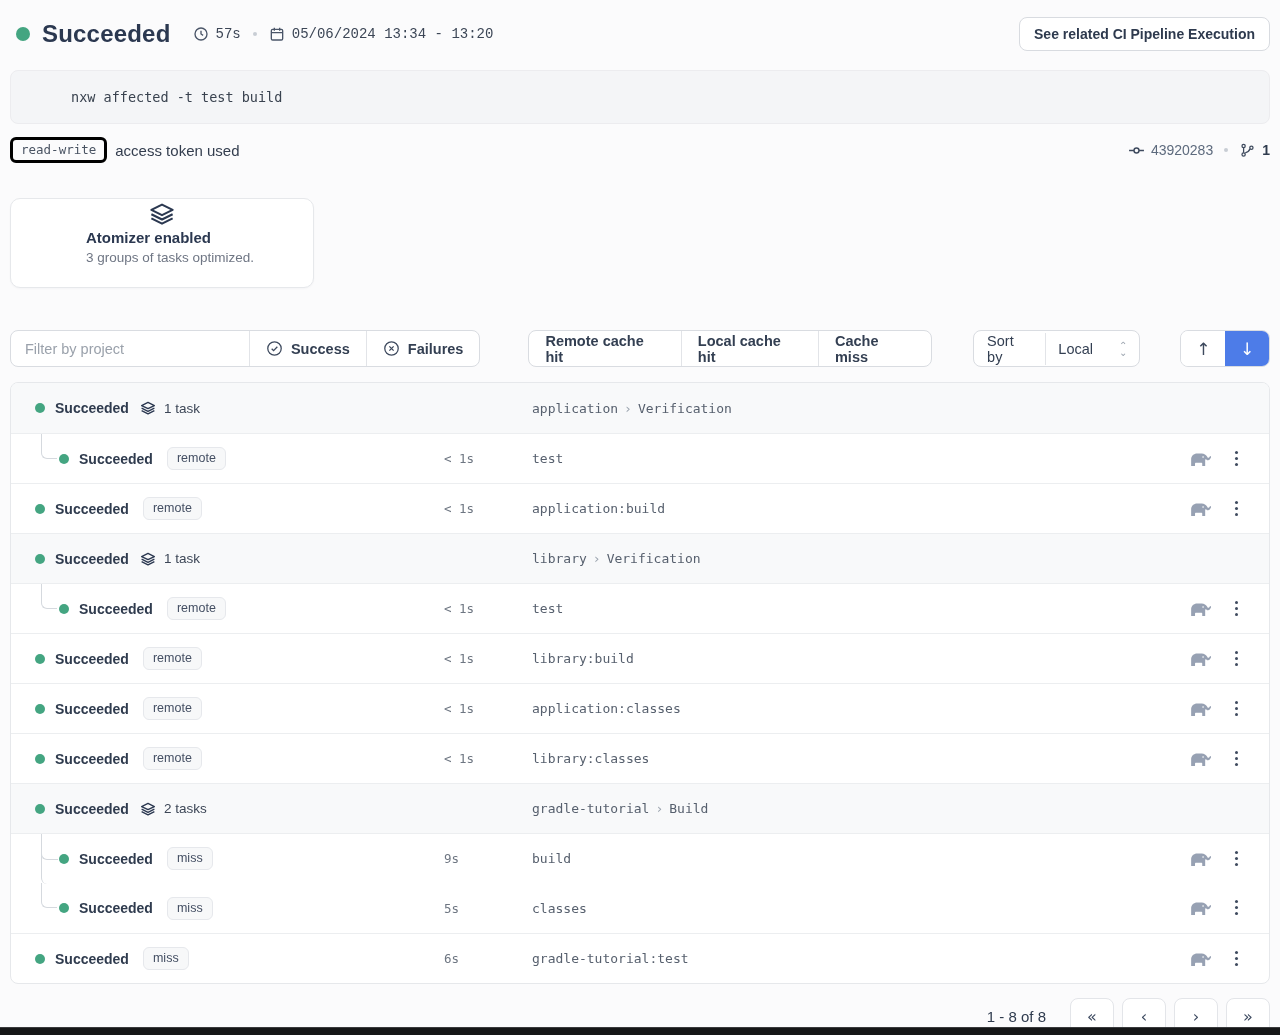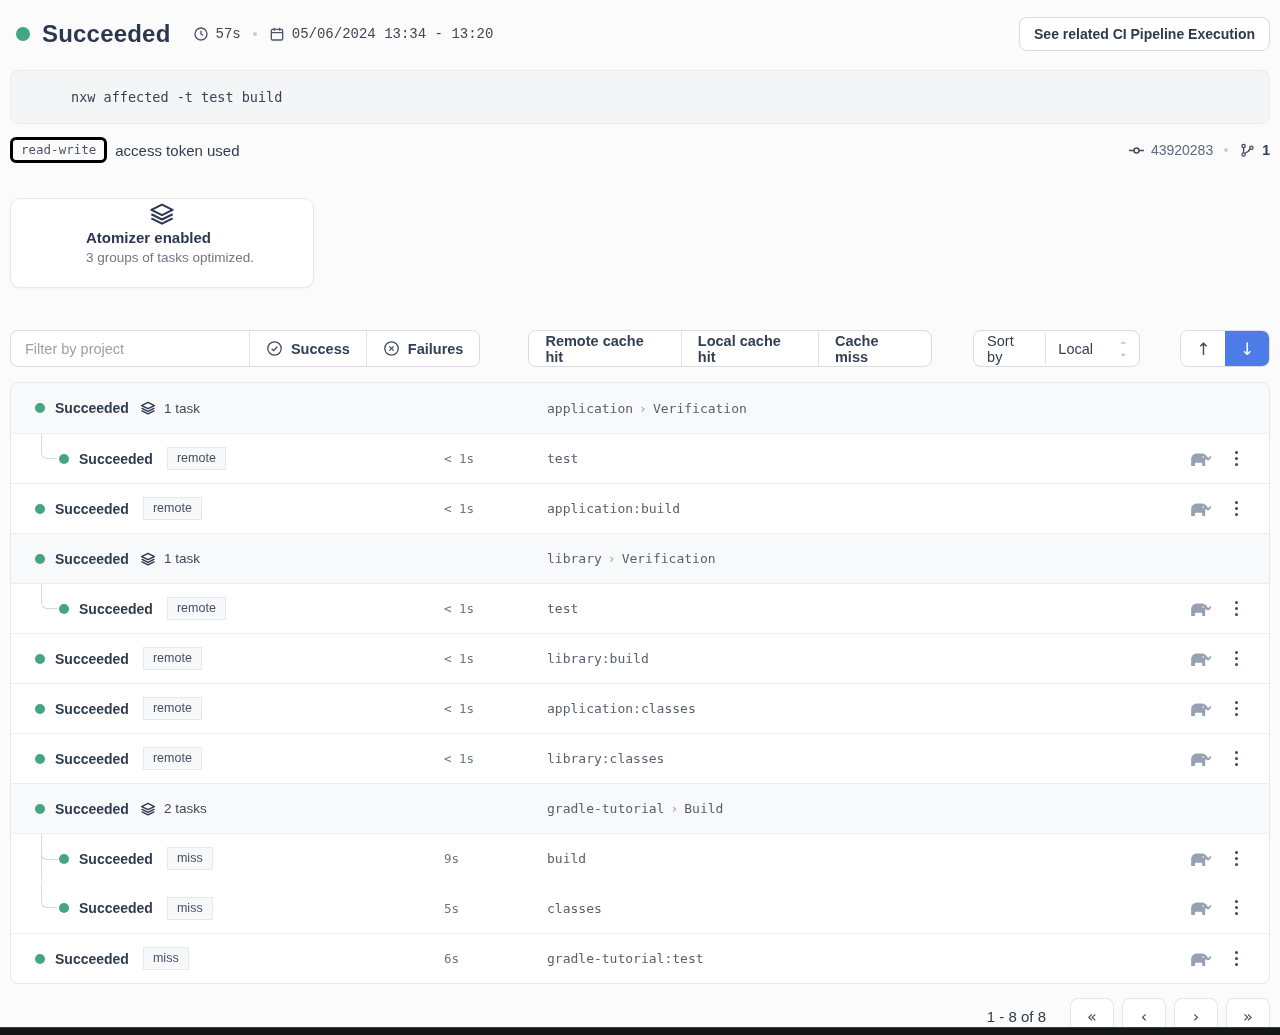--- a/index.html
+++ b/index.html
@@ -86,24 +86,24 @@
   .row.indent .dot { margin-left:48px; }
   .connector { position:absolute; left:30px; top:0; width:16px; height:25px;
     border-left:1px solid #d5d9de; border-bottom:1px solid #d5d9de; border-bottom-left-radius:6px; }
   .connector.cont { height:50px; border-bottom:none; }
   .connector.cont::after { content:""; position:absolute; left:-1px; top:0; width:16px; height:25px;
     border-left:1px solid #d5d9de; border-bottom:1px solid #d5d9de; border-bottom-left-radius:6px; }
   .st-label { margin-left:10px; font-size:14px; font-weight:bold; color:#2f3b4e; }
   .tasks-ic { margin-left:10px; color:#2b3850; display:flex; }
   .count { margin-left:7px; font-size:13.5px; color:#3c4656; }
   .badge { margin-left:14px; font-size:12.5px; color:#444f63; background:#f7f8f9;
-    border:1px solid #e6e8ec; border-radius:0; padding:3px 9px 4px; }
+    border:1px solid #e6e8ec; border-radius:6px; padding:3px 9px 4px; }
   .cell-time { position:absolute; left:433px; font-size:12.5px; color:#6e7682;
     font-family:"DejaVu Sans Mono", monospace; }
-  .cell-name { position:absolute; left:536px; font-size:13px; color:#57606e;
+  .cell-name { position:absolute; left:521px; font-size:13px; color:#57606e;
     font-family:"DejaVu Sans Mono", monospace; }
   .path-sep { color:#9aa3ae; padding:0 6px; }
   .gradle-ic { position:absolute; right:58px; top:15px; color:#97a1b3; cursor:pointer; }
   .kebab { position:absolute; right:28px; top:14px; display:flex; flex-direction:column;
     gap:3px; padding:3px; cursor:pointer; }
   .kebab i { width:3px; height:3px; border-radius:50%; background:#3e4a5e; }
 
   
   .pager { display:flex; align-items:center; justify-content:flex-end; margin-top:14px; gap:8px; }
   .pager-range { font-size:15px; color:#2f3b4e; margin-right:16px; }

